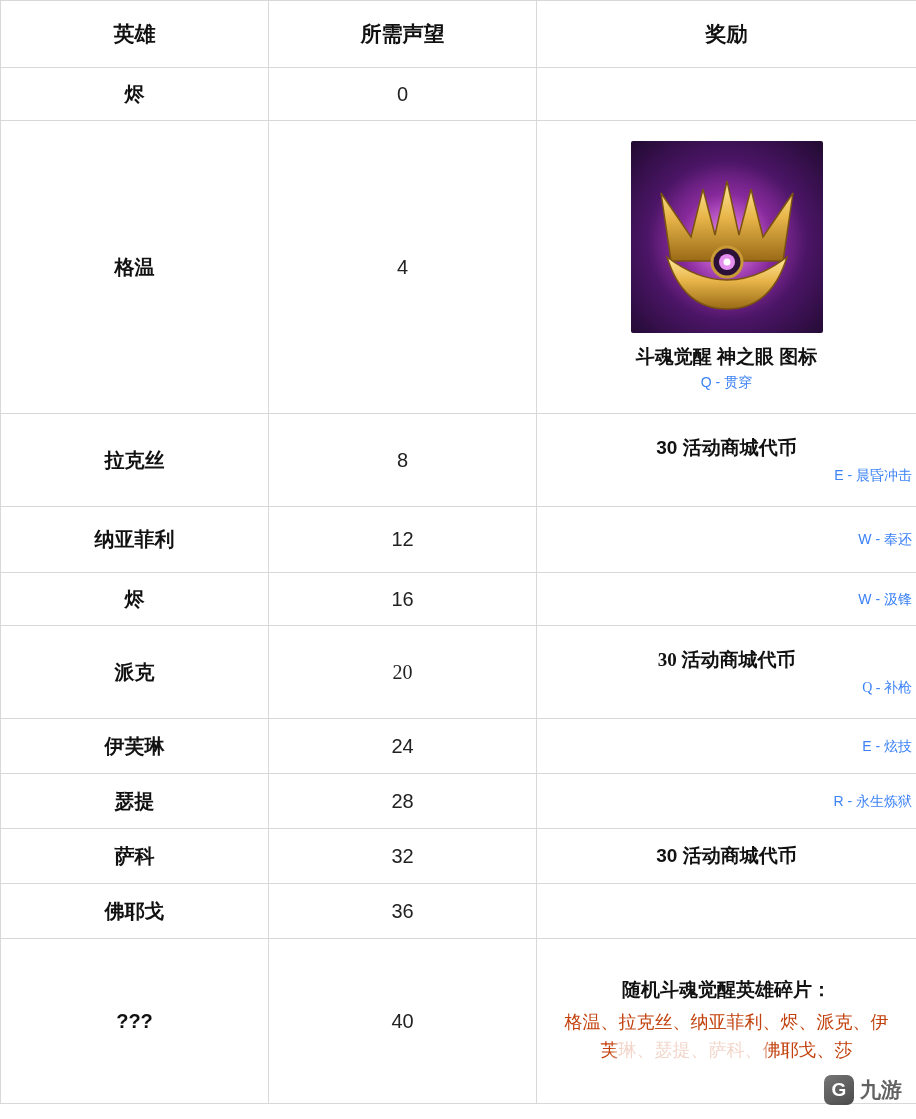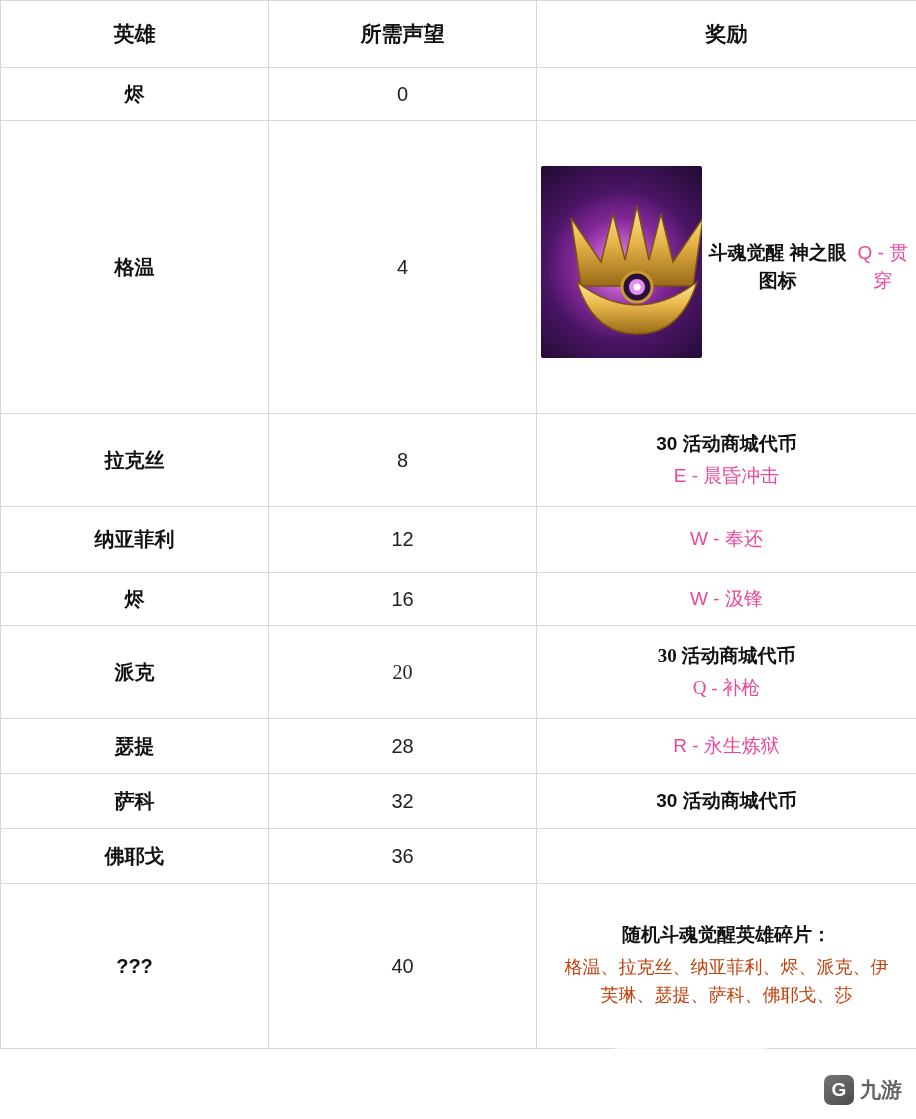--- a/index.html
+++ b/index.html
@@ -47,29 +47,30 @@
     font-size: 20px;
     color: #222;
   }
   .reward-bold {
     font-weight: bold;
     font-size: 19px;
     color: #111;
     line-height: 1.5;
   }
   .reward-skill {
-    font-size: 19px;
-    color: #ec4899;
+    font-size: 14px;
+    color: #3b82f6;
     line-height: 1.5;
+    text-align: right;
   }
   .reward-stack > div { margin: 3px 0; }
 
   .icon-wrap {
     display: flex;
-    flex-direction: row;
+    flex-direction: column;
     align-items: center;
     justify-content: center;
   }
   .god-eye-icon {
     width: 192px;
     height: 192px;
     border-radius: 2px;
     position: relative;
     overflow: hidden;
     background:
@@ -223,20 +224,27 @@
       <td class="cell-hero">派克</td>
       <td class="cell-rep">20</td>
       <td class="cell-reward">
         <div class="reward-stack">
           <div class="reward-bold">30 活动商城代币</div>
           <div class="reward-skill">Q - 补枪</div>
         </div>
       </td>
     </tr>
 
+    <tr style="height:55px;">
+      <td class="cell-hero">伊芙琳</td>
+      <td class="cell-rep">24</td>
+      <td class="cell-reward">
+        <div class="reward-skill">E - 炫技</div>
+      </td>
+    </tr>
 
     <tr style="height:55px;">
       <td class="cell-hero">瑟提</td>
       <td class="cell-rep">28</td>
       <td class="cell-reward">
         <div class="reward-skill">R - 永生炼狱</div>
       </td>
     </tr>
 
     <tr style="height:55px;">

